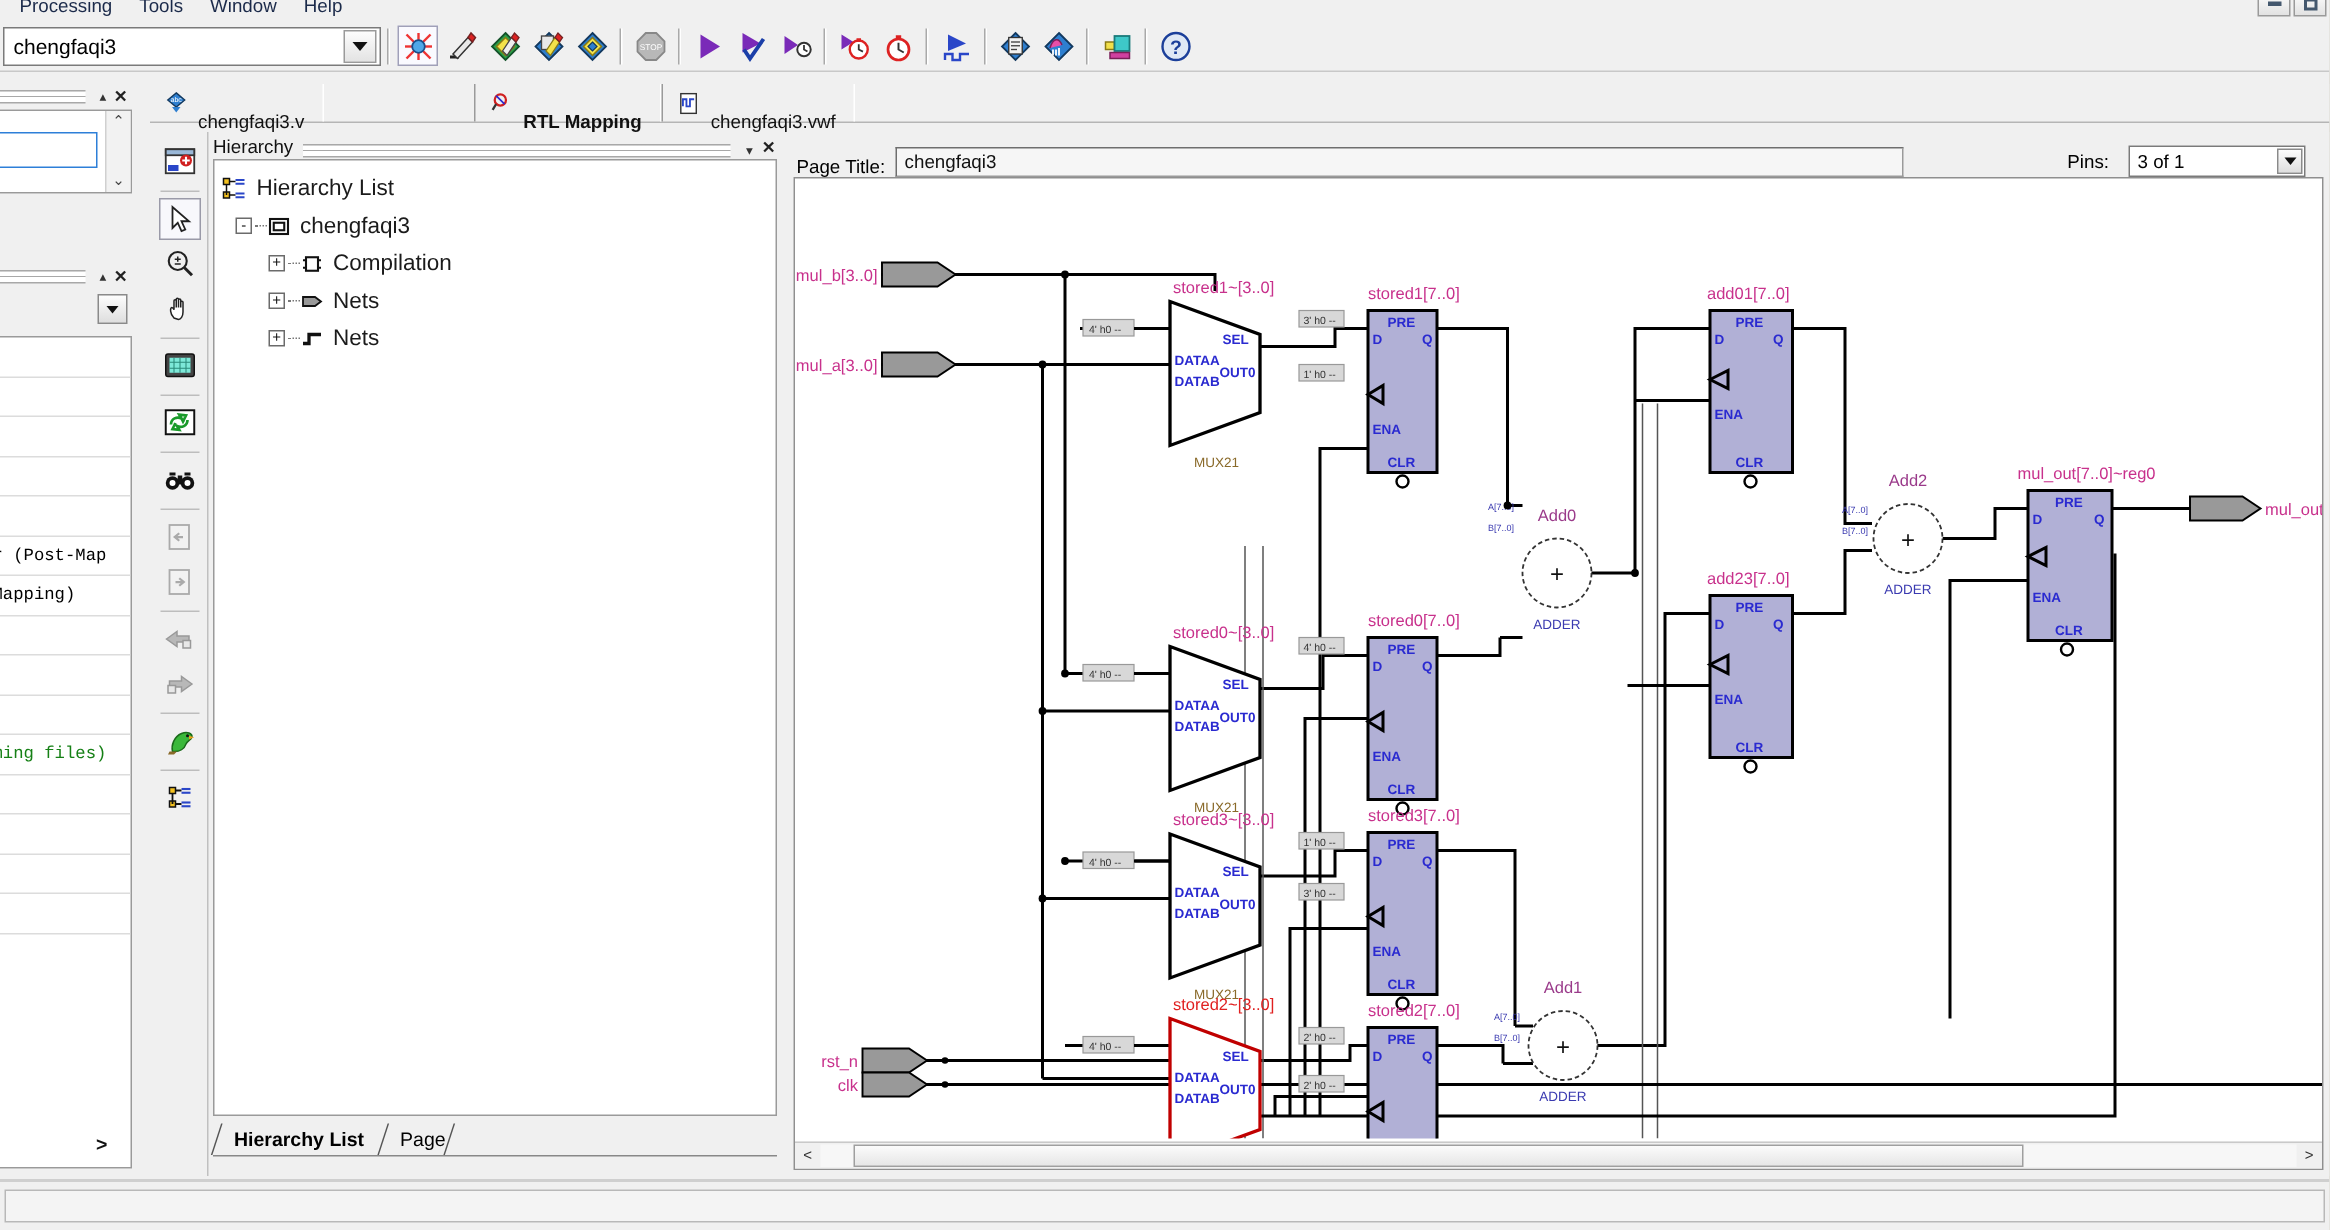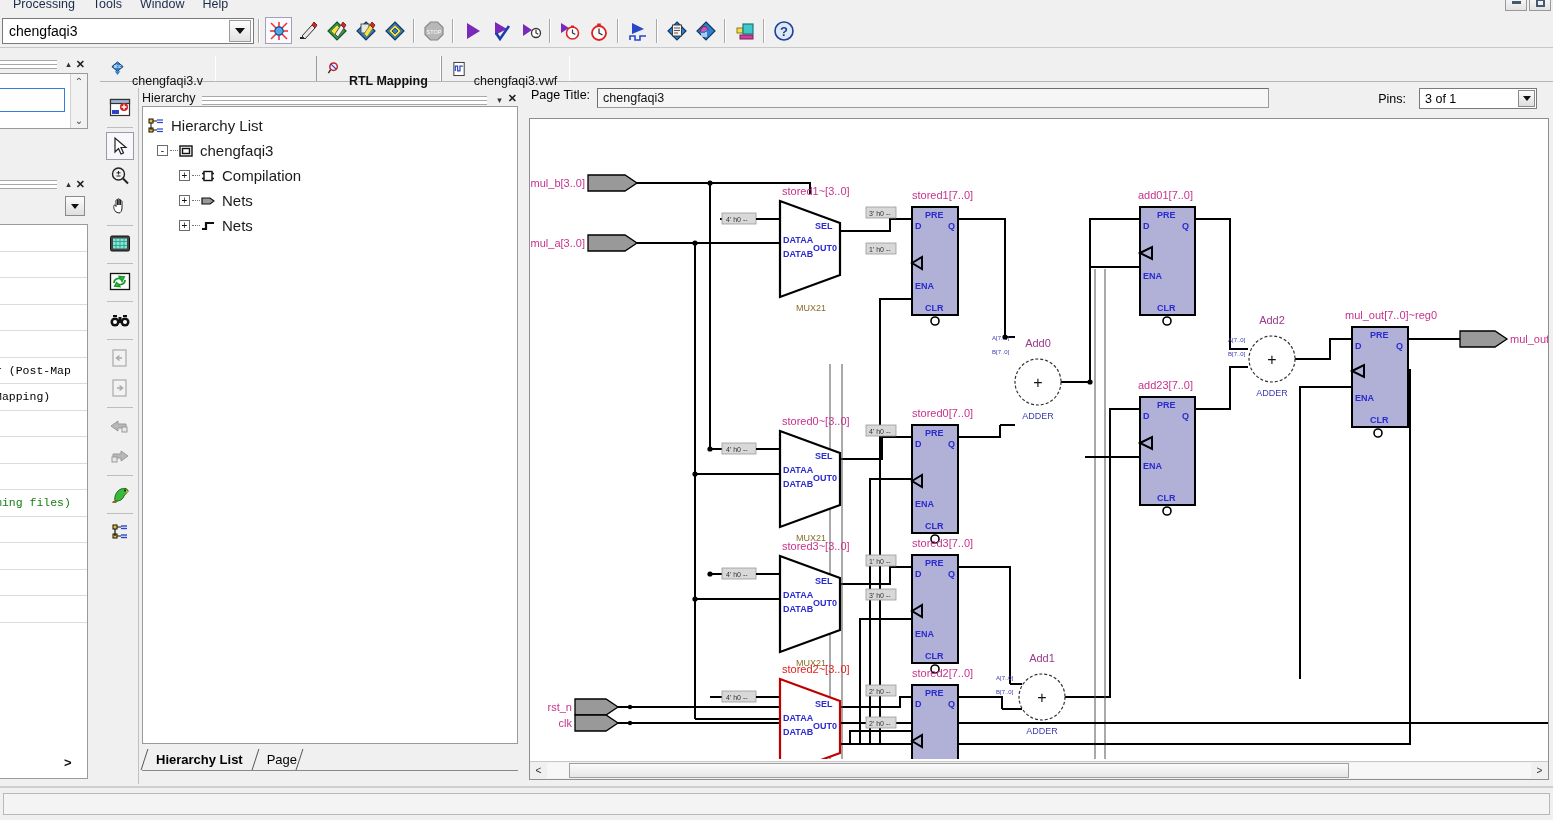--- a/index.html
+++ b/index.html
@@ -160,21 +160,21 @@
   .htab .slash2 { position: absolute; right: -2px; top: 0; height: 21px; width: 10px;
                  border-left: 1px solid #555; transform: skewX(-18deg); }
   .hier-tabline { position: absolute; left: 2px; right: 3px; bottom: 13px; height: 1px; background: #888; }
 
   
   .rtl {
     position: absolute; left: 525px; top: 88px; width: 1028px; height: 696px;
     background: #f0f0f0;
   }
   .rtl-head {
-    height: 30px; display: flex; align-items: flex-start; padding: 0 6px;
+    height: 30px; display: flex; align-items: flex-end; padding: 0 6px;
   }
   .rtl-head .lab { font-size: 12.5px; margin-right: 7px; }
   .pt-field {
     width: 672px; height: 20px; background: #f6f6f6; border: 1px solid #9a9a9a;
     border-top-color: #6e6e6e; border-left-color: #6e6e6e;
     font-size: 12.5px; line-height: 18px; padding-left: 5px; color: #111;
   }
   .pg-wrap { margin-left: auto; display: flex; align-items: center; gap: 6px; padding-right: 10px; }
   .pg-combo {
     width: 118px; height: 21px; background: #fff; border: 1px solid #7a7a7a;

